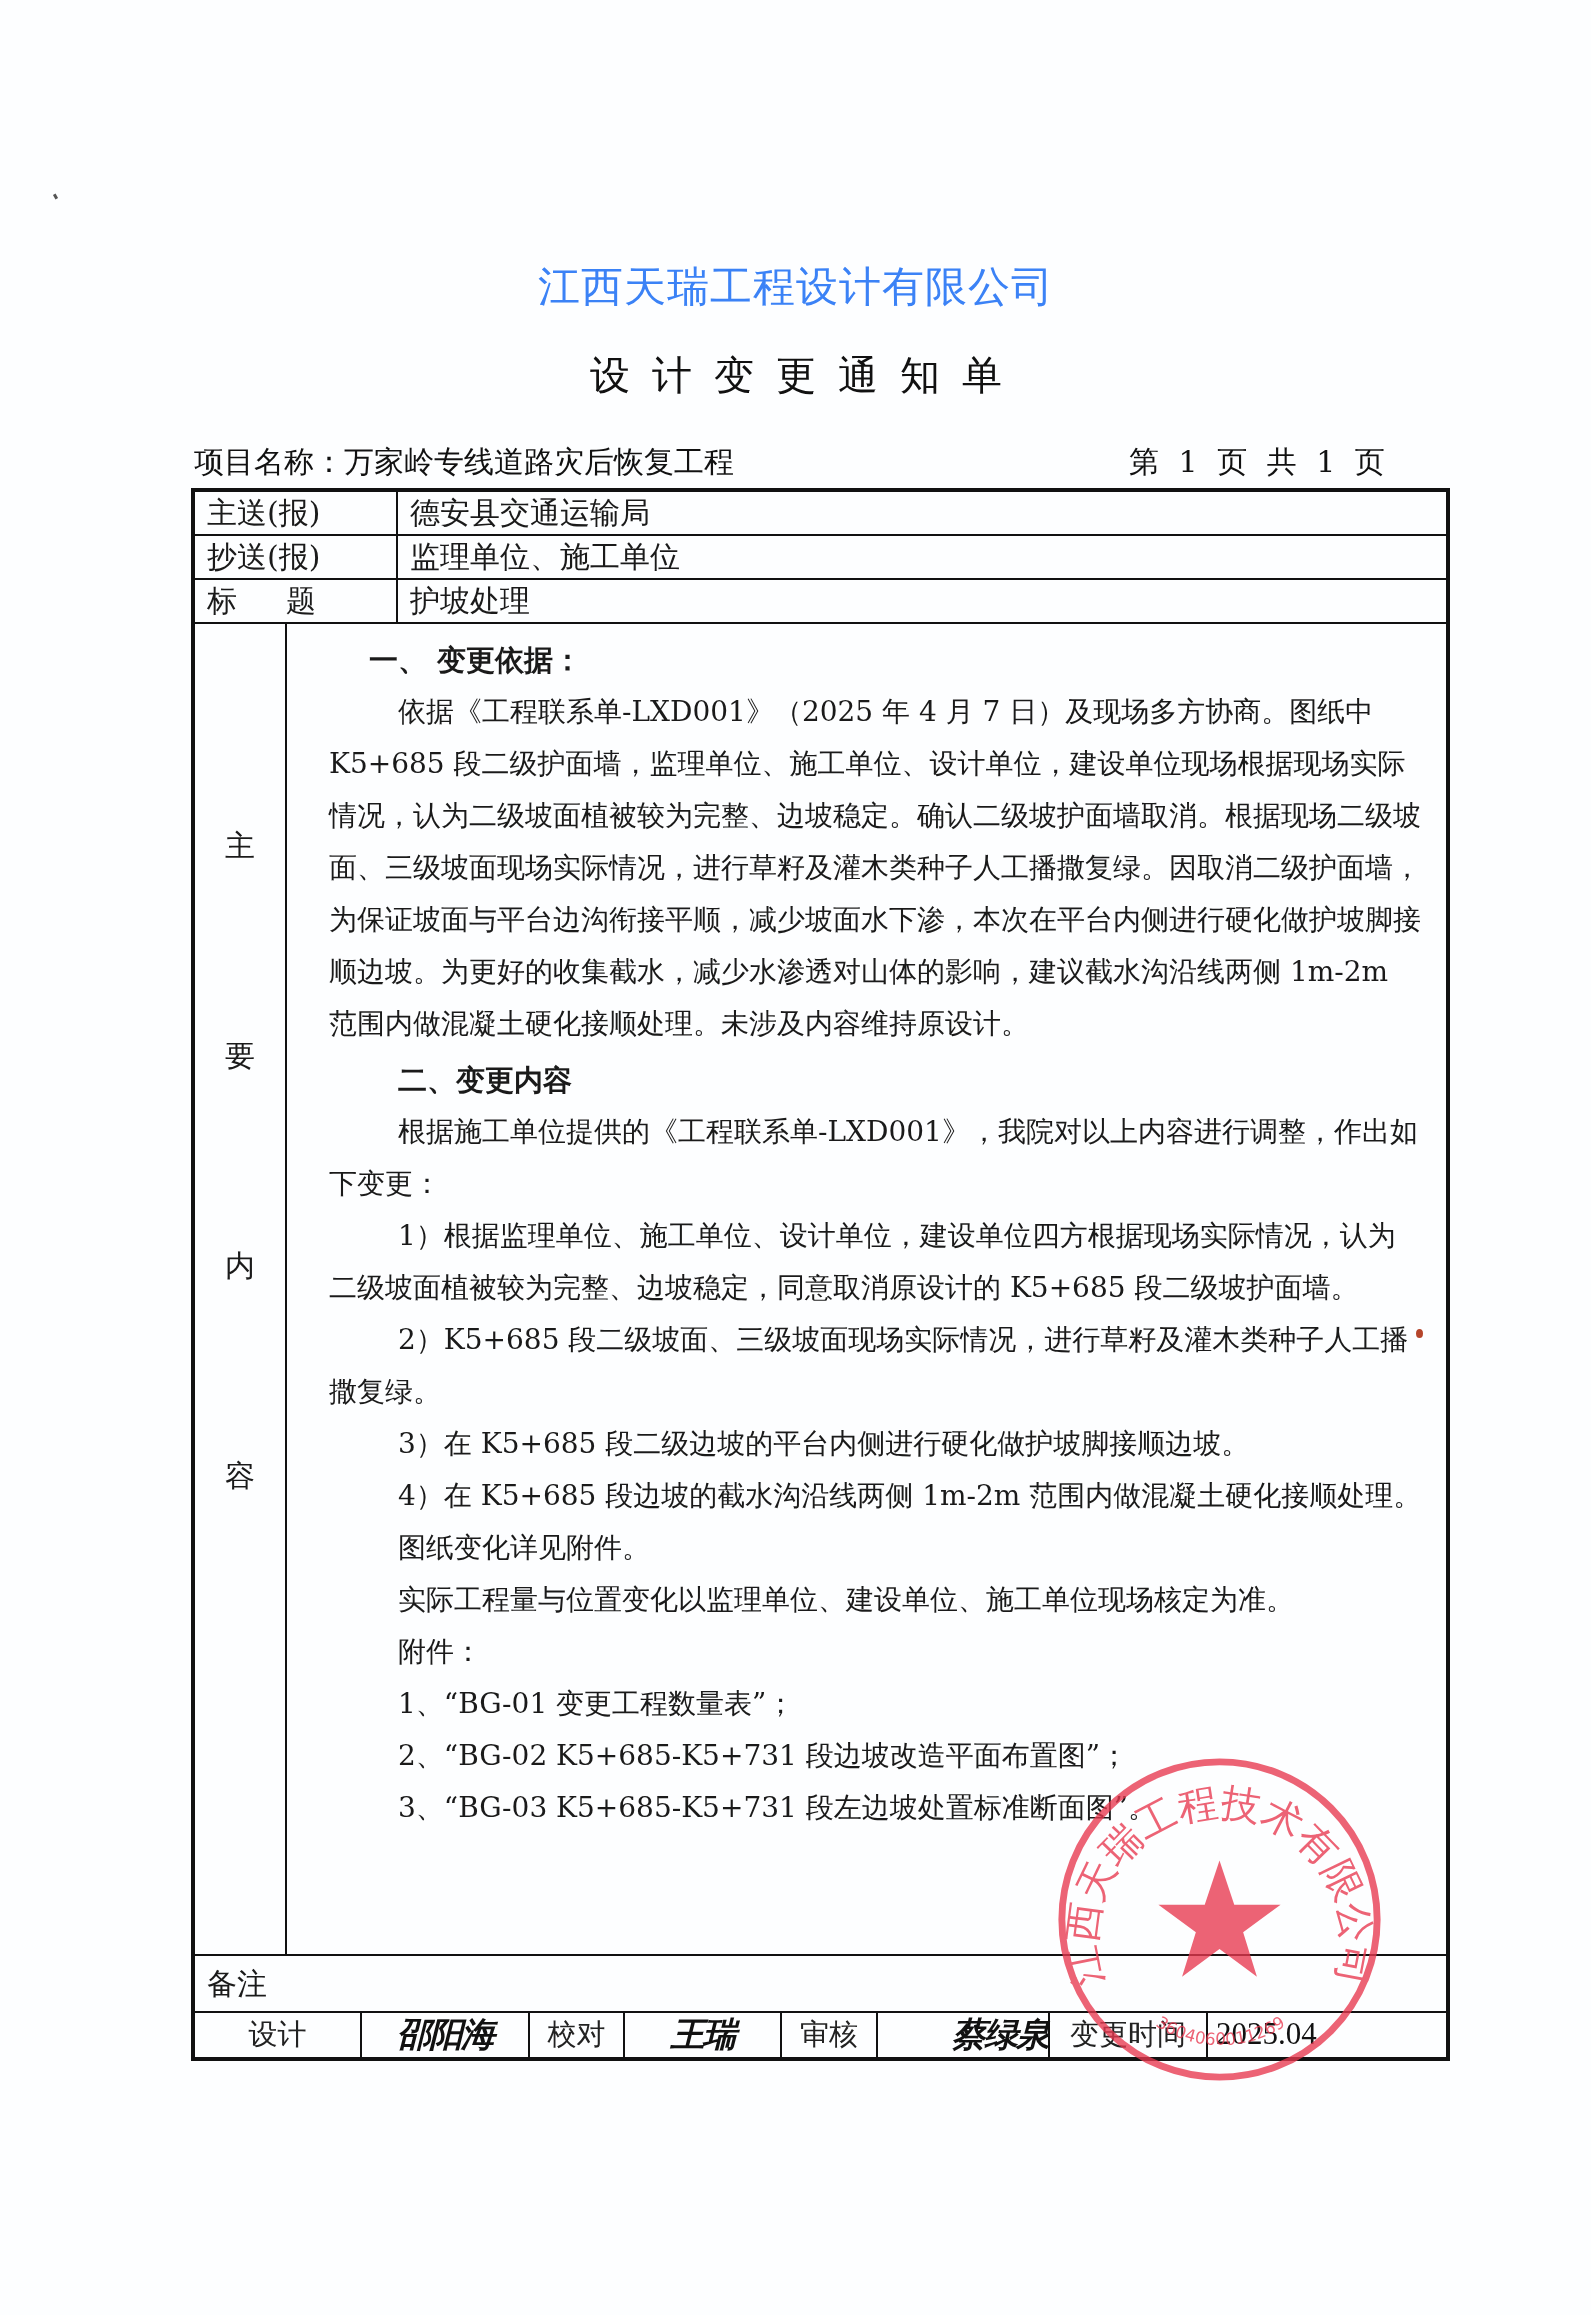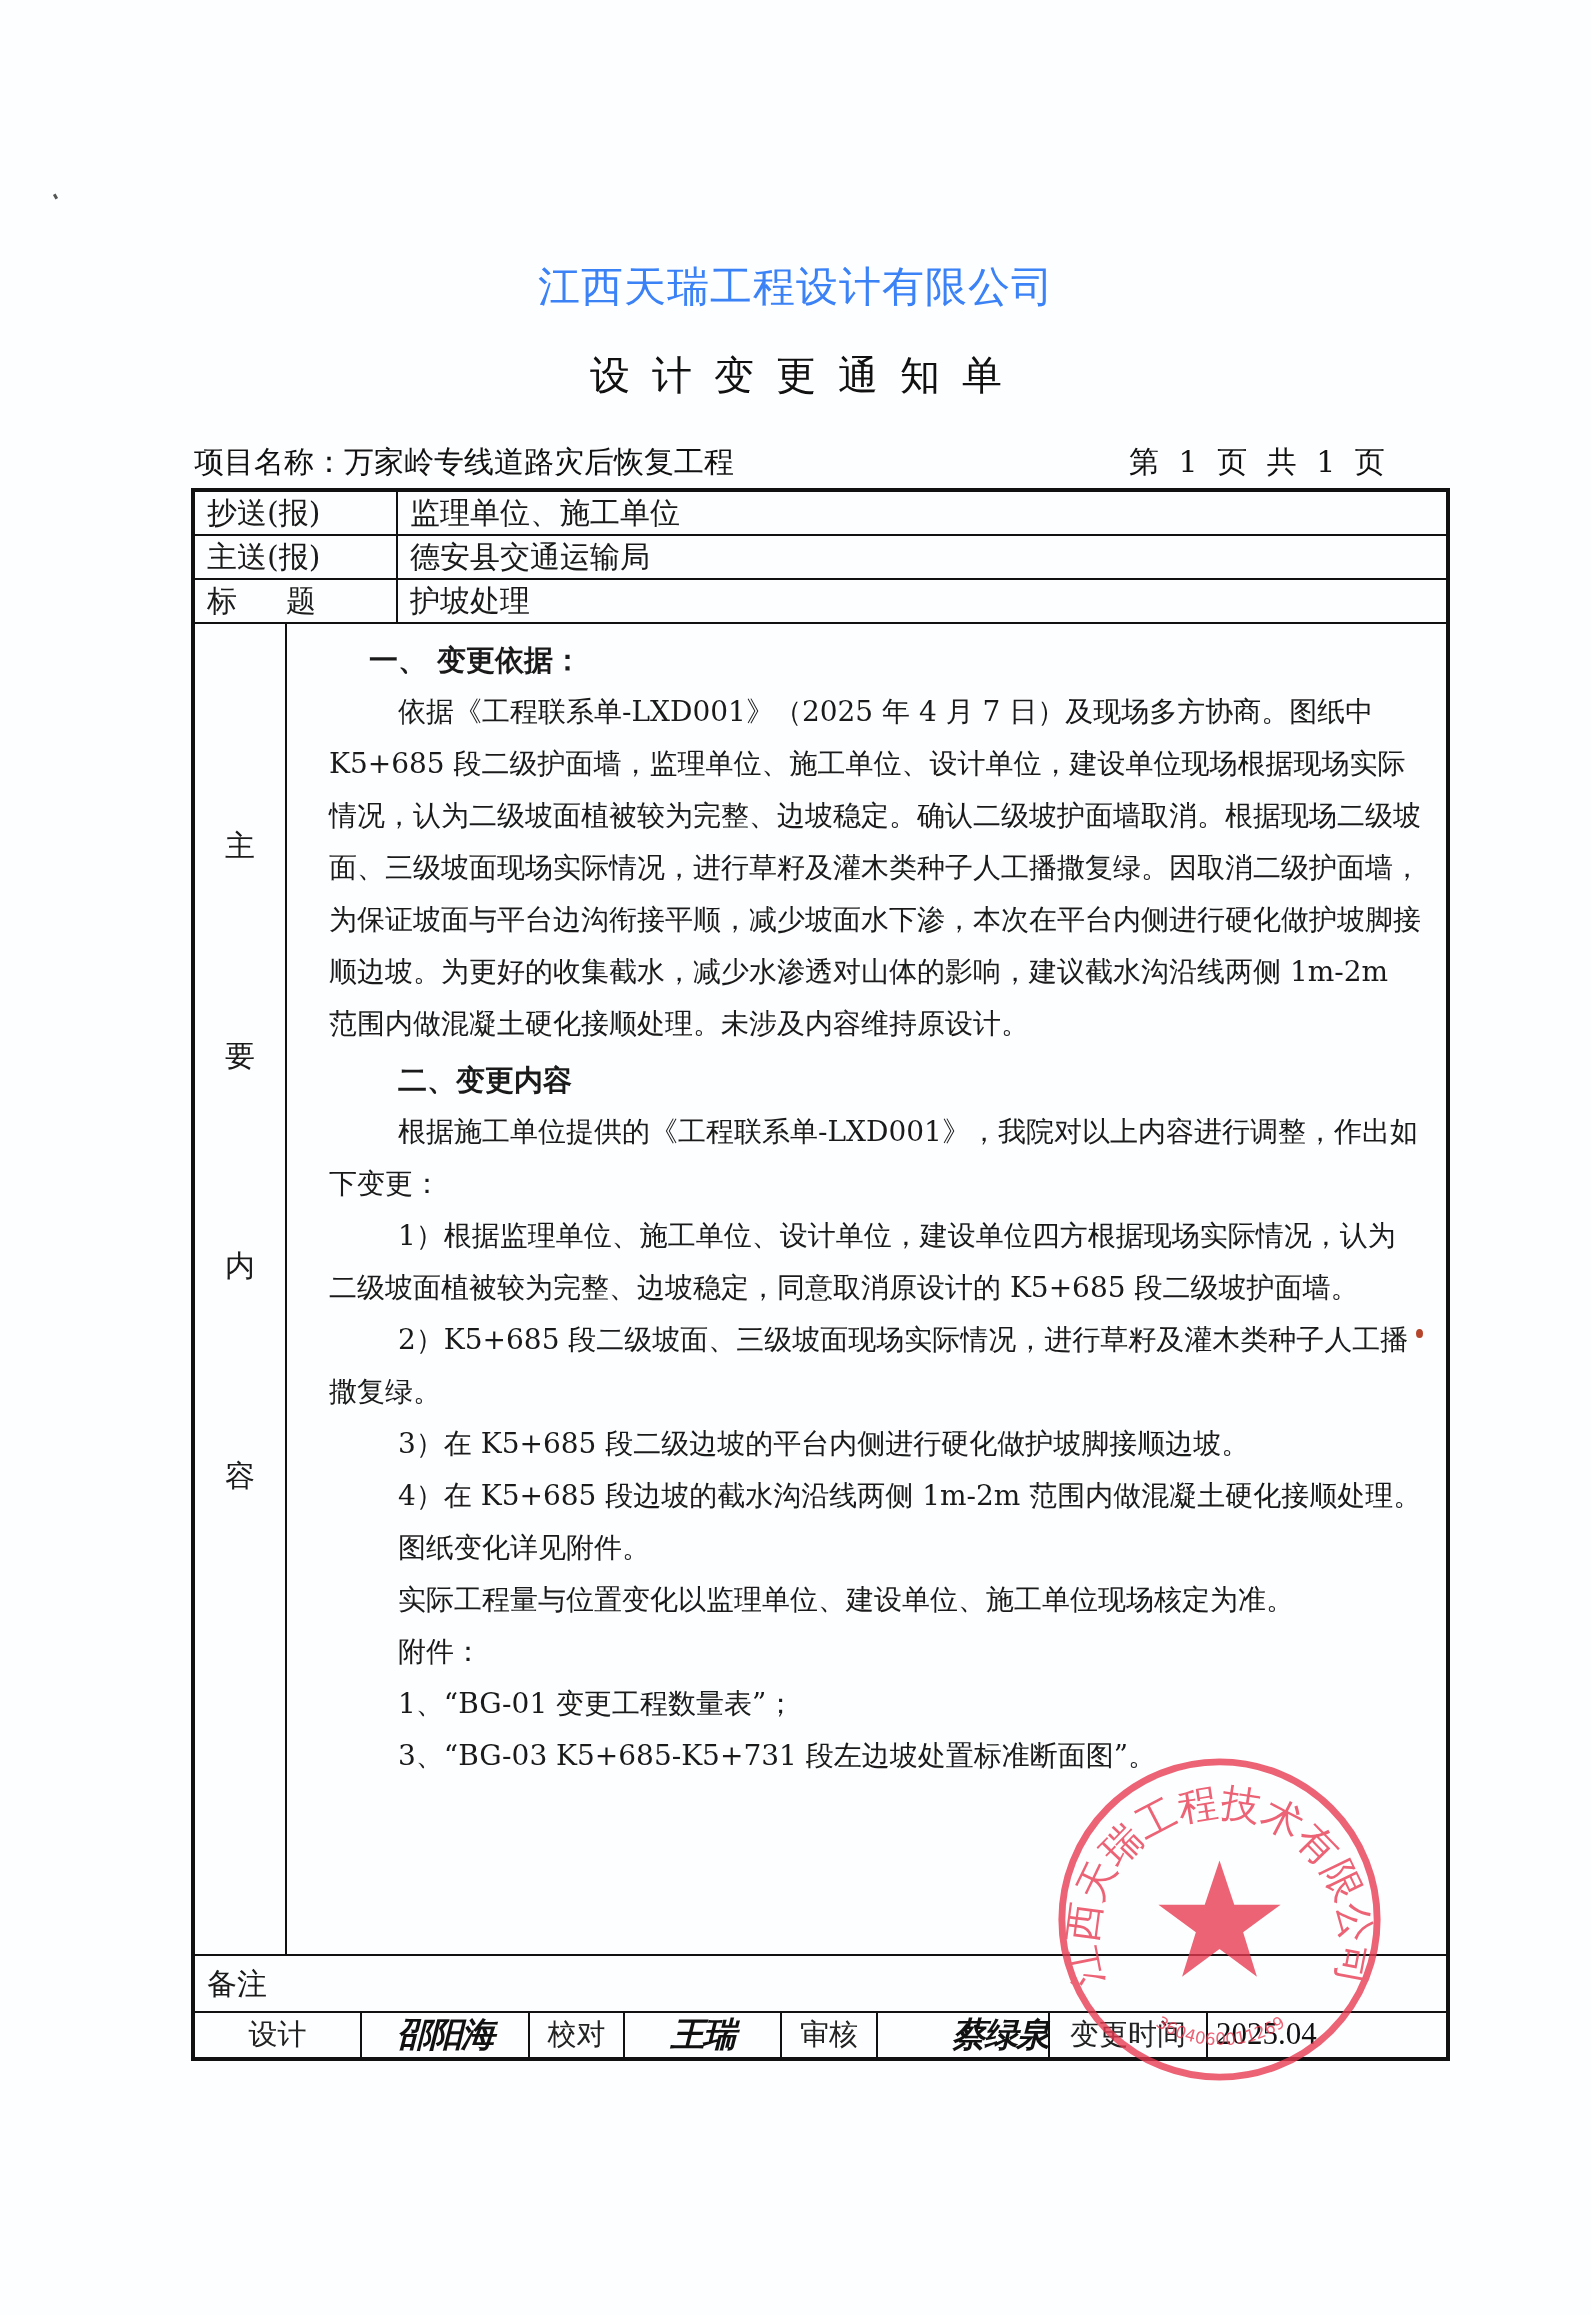--- a/index.html
+++ b/index.html
@@ -92,26 +92,26 @@
 <div class="company-title">江西天瑞工程设计有限公司</div>
 <div class="doc-title">设计变更通知单</div>
 
 <div class="proj-line">
   <span>项目名称：</span><span>万家岭专线道路灾后恢复工程</span>
 </div>
 <div class="page-info">第 1 页   共 1 页</div>
 
 <div class="form">
   <div class="row hdr-row">
+    <div class="lbl">主送(报)</div>
+    <div class="val">德安县交通运输局</div>
+  </div>
+  <div class="row hdr-row">
     <div class="lbl">抄送(报)</div>
     <div class="val">监理单位、施工单位</div>
-  </div>
-  <div class="row hdr-row">
-    <div class="lbl">主送(报)</div>
-    <div class="val">德安县交通运输局</div>
   </div>
   <div class="row hdr-row">
     <div class="lbl lbl-title">
       <span>标</span>
         <span>题</span>
     </div>
     <div class="val">护坡处理</div>
   </div>
 
   <div class="row main-row">
@@ -127,20 +127,21 @@
       <p class="sec-head sec2">二、变更内容</p>
       <p class="indent">根据施工单位提供的《工程联系单-LXD001》，我院对以上内容进行调整，作出如下变更：</p>
       <p class="indent">1）根据监理单位、施工单位、设计单位，建设单位四方根据现场实际情况，认为二级坡面植被较为完整、边坡稳定，同意取消原设计的 K5+685 段二级坡护面墙。</p>
       <p class="indent">2）K5+685 段二级坡面、三级坡面现场实际情况，进行草籽及灌木类种子人工播撒复绿。</p>
       <p class="indent">3）在 K5+685 段二级边坡的平台内侧进行硬化做护坡脚接顺边坡。</p>
       <p class="indent">4）在 K5+685 段边坡的截水沟沿线两侧 1m-2m 范围内做混凝土硬化接顺处理。</p>
       <p class="pad">图纸变化详见附件。</p>
       <p class="pad">实际工程量与位置变化以监理单位、建设单位、施工单位现场核定为准。</p>
       <p class="pad">附件：</p>
       <p class="pad">1、“BG-01 变更工程数量表”；</p>
+      <p class="pad">2、“BG-02 K5+685-K5+731 段边坡改造平面布置图”；</p>
       <p class="pad">3、“BG-03 K5+685-K5+731 段左边坡处置标准断面图”。</p>
     </div>
   </div>
 
   <div class="row note-row">
     <div class="lbl">备注</div>
     <div class="val"></div>
   </div>
 
   <div class="row sign-row">

